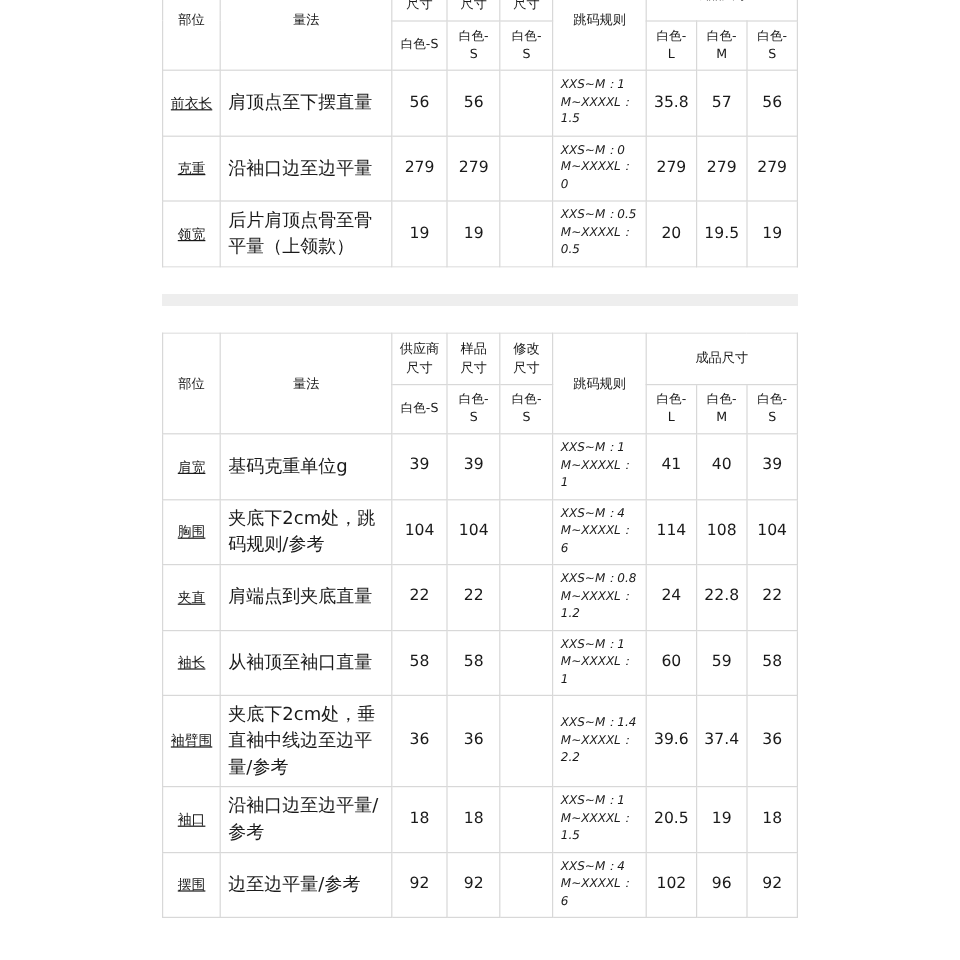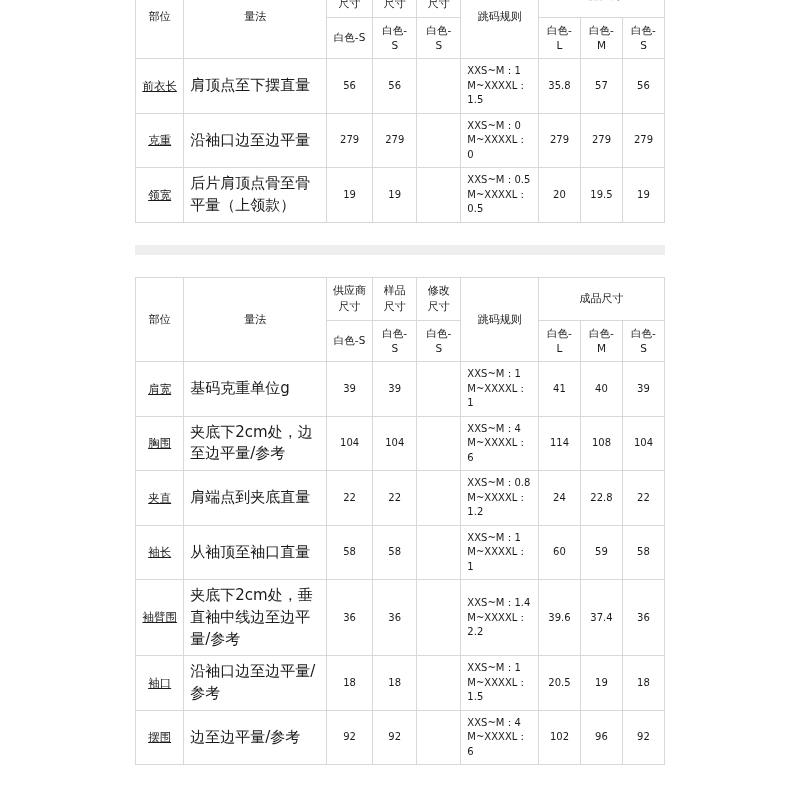--- a/index.html
+++ b/index.html
@@ -53,21 +53,21 @@
     font-size: 11.5px;
     text-decoration: underline;
   }
   .c-method {
     text-align: left;
     font-size: 15px;
     padding-left: 8px;
   }
   .c-num {
     text-align: center;
-    font-size: 10px;
+    font-size: 13px;
   }
   .c-rule {
     text-align: left;
     font-size: 10px;
     padding-left: 7px;
     line-height: 1.6;
   }
   .col-part   { width: 46px; }
   .col-method { width: 136px; }
   .col-sup    { width: 44px; }
@@ -77,21 +77,21 @@
   .col-f1     { width: 40px; }
   .col-f2     { width: 40px; }
   .col-f3     { width: 40px; }
   .divider-band {
     width: 530px;
     height: 10px;
     margin: 22px 0 22px 135px;
     background: #eeeeee;
   }
   .table-wrap { overflow: hidden; }
-  .rule-line { display: block; }
+  .rule-line { display: block; font-style: italic; }
   .clip-top { margin-top: -26px; }
 </style>
 </head>
 <body>
 
 <div class="page">
 
   <div class="table-wrap clip-top">
     <table class="spec-table">
       <colgroup>
@@ -215,21 +215,21 @@
           <td class="c-rule">
             <span class="rule-line">XXS~M：1</span>
             <span class="rule-line">M~XXXXL：1</span>
           </td>
           <td class="c-num">41</td>
           <td class="c-num">40</td>
           <td class="c-num">39</td>
         </tr>
         <tr>
           <td class="c-part">胸围</td>
-          <td class="c-method">夹底下2cm处，边至边平量/参考</td>
+          <td class="c-method">夹底下2cm处，跳码规则/参考</td>
           <td class="c-num">104</td>
           <td class="c-num">104</td>
           <td class="c-num"></td>
           <td class="c-rule">
             <span class="rule-line">XXS~M：4</span>
             <span class="rule-line">M~XXXXL：6</span>
           </td>
           <td class="c-num">114</td>
           <td class="c-num">108</td>
           <td class="c-num">104</td>

